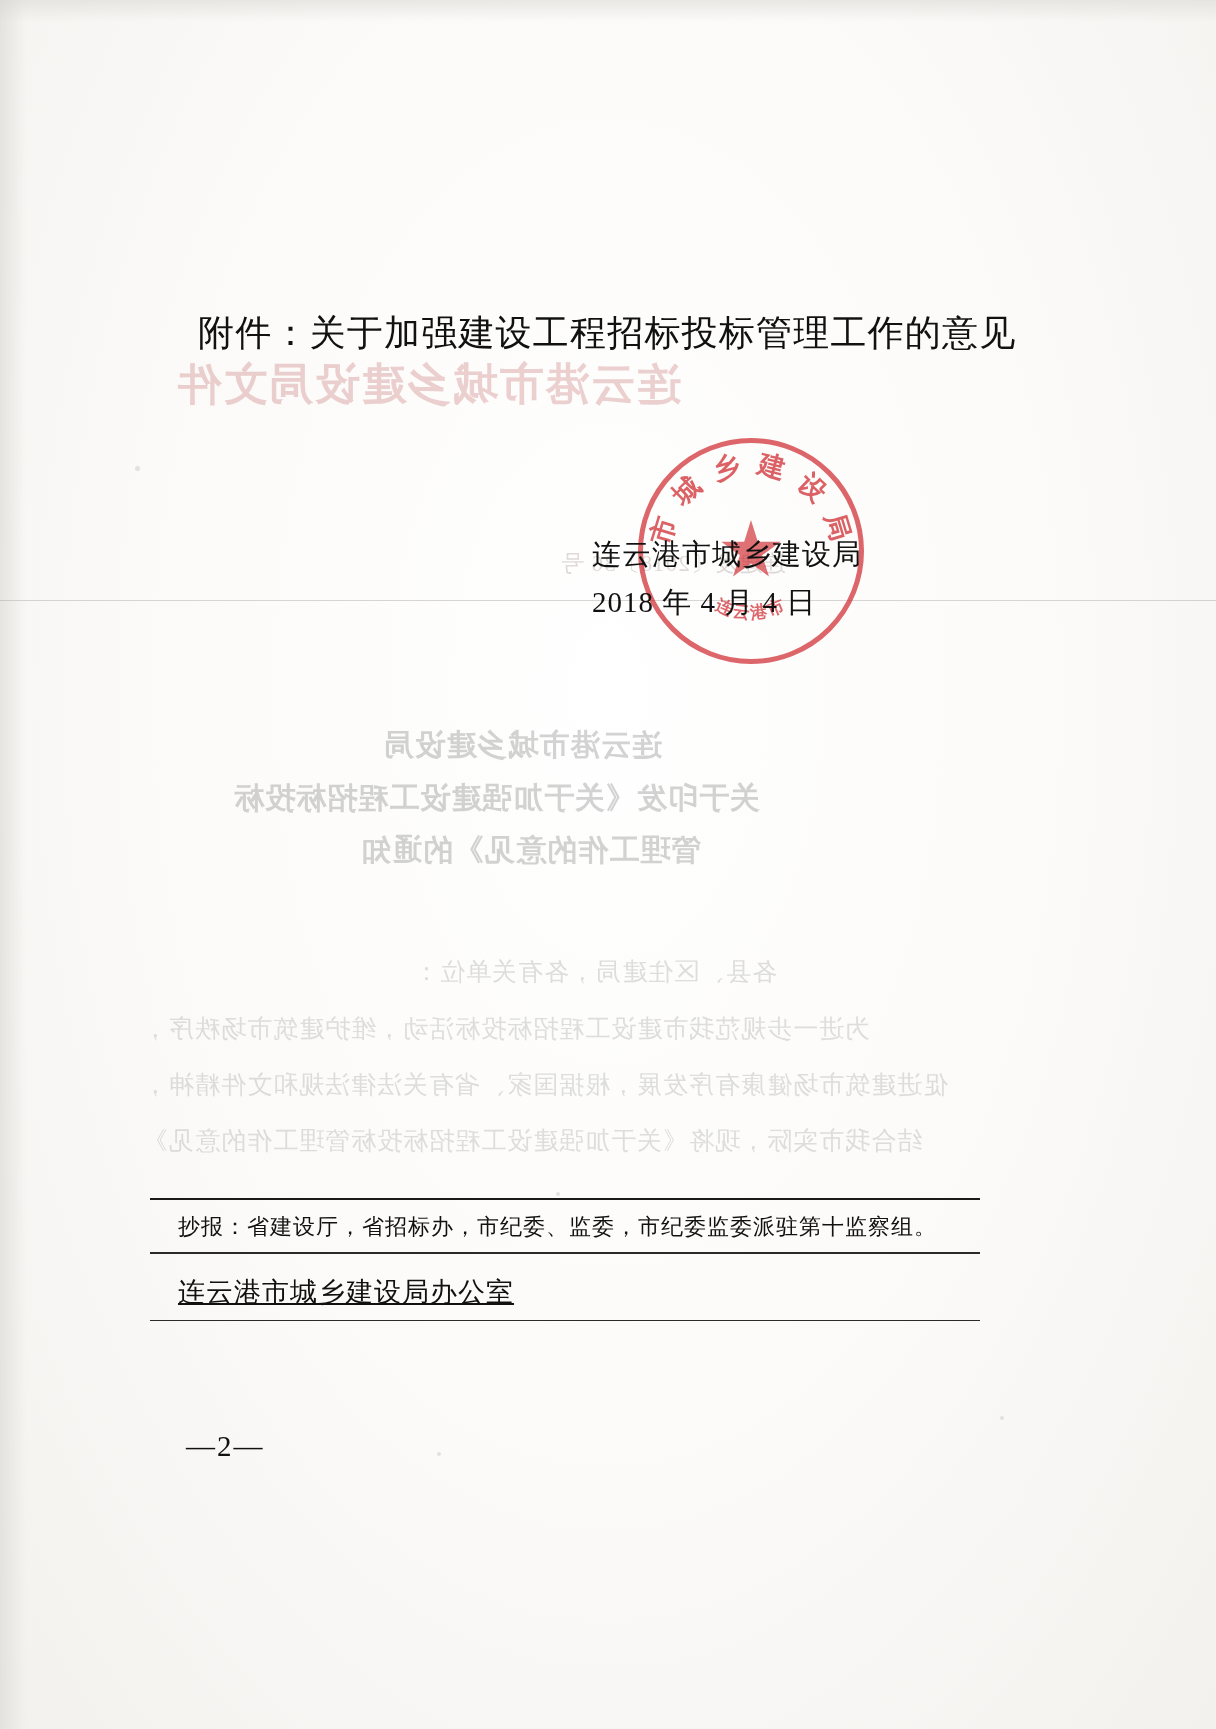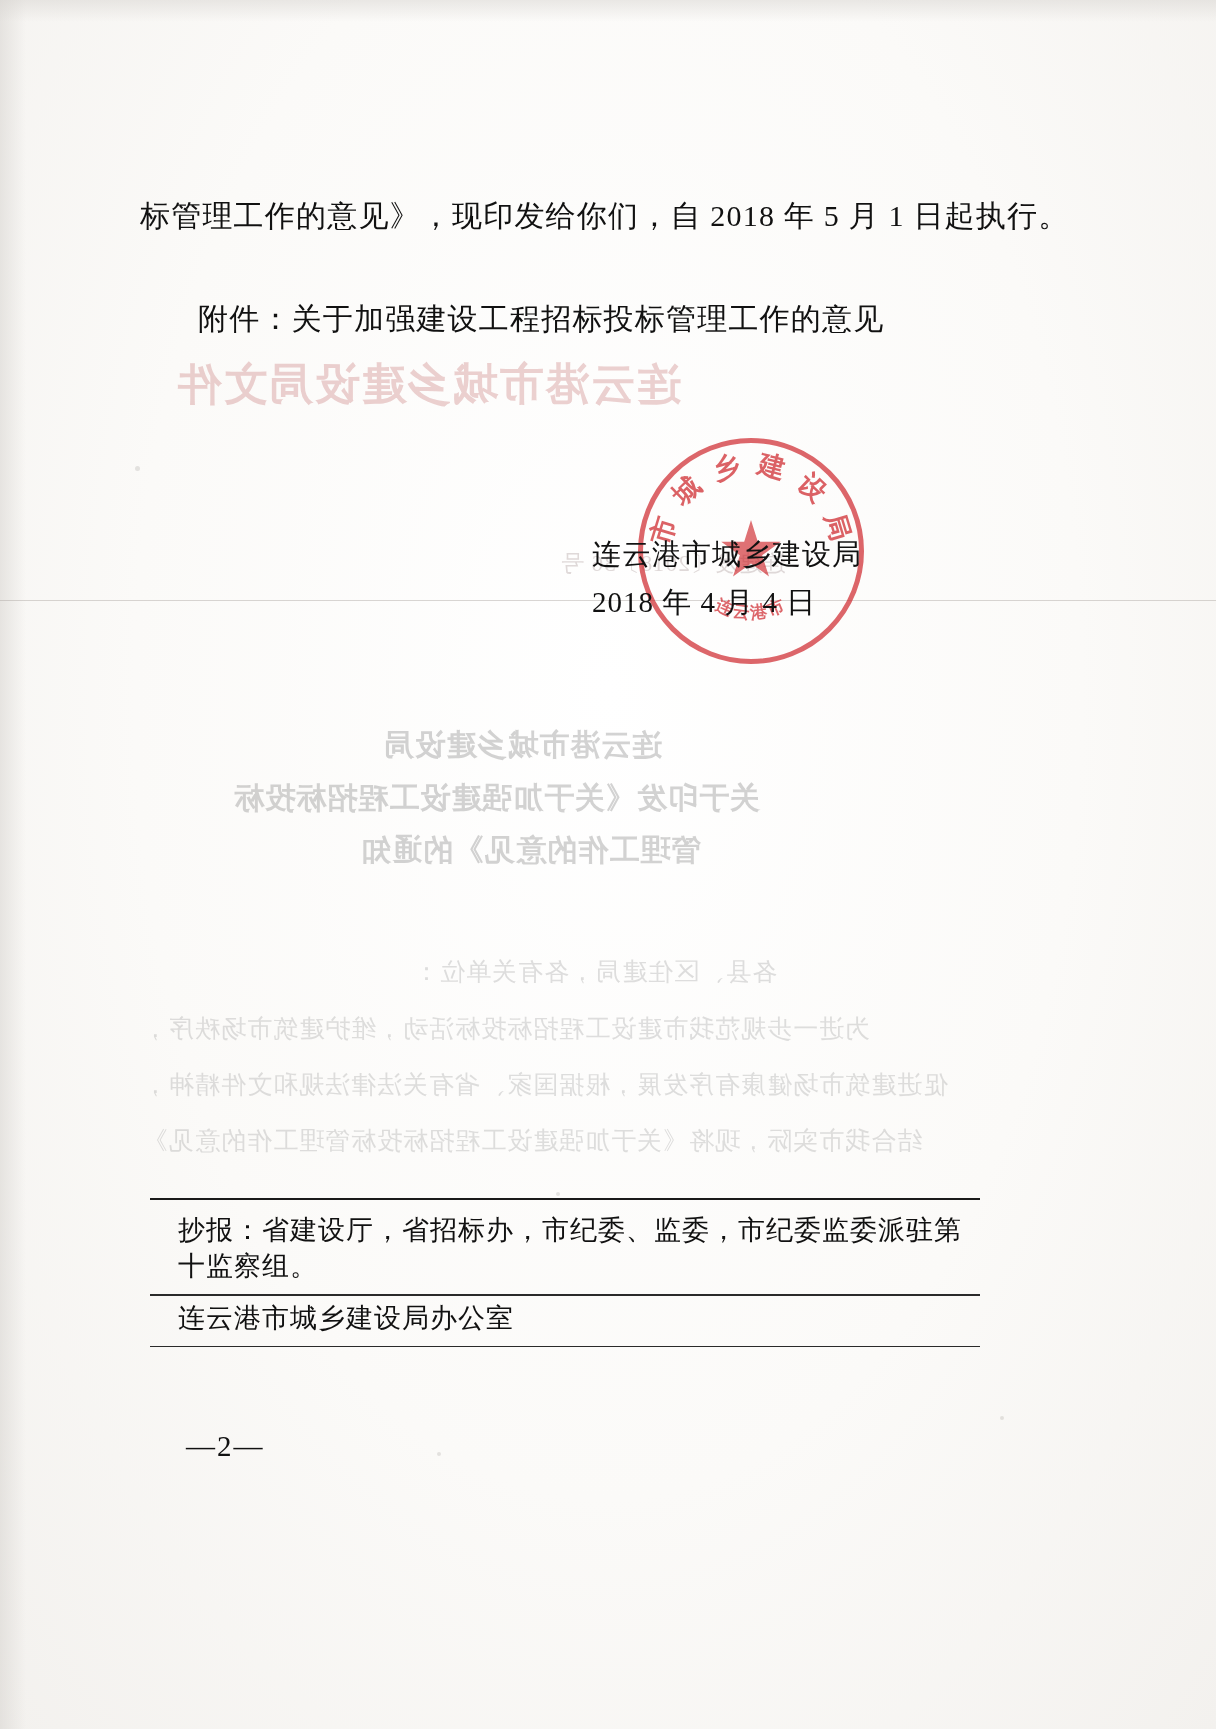--- a/index.html
+++ b/index.html
@@ -82,22 +82,22 @@
   .line-cont {
     position: absolute;
     left: 140px;
     top: 196px;
     font-size: 30px;
     letter-spacing: 1.2px;
   }
   .attachment {
     position: absolute;
     left: 198px;
-    top: 299px;
-    font-size: 30px;
+    top: 309px;
+    font-size: 36px;
     letter-spacing: 1.2px;
   }
   .signer {
     position: absolute;
     left: 592px;
     top: 530px;
     font-size: 29px;
     letter-spacing: 1px;
     line-height: 48px;
   }
@@ -161,29 +161,30 @@
     background: #1a1a1a;
     width: 100%;
   }
   .rule-thin {
     height: 1.5px;
     background: #2a2a2a;
     width: 100%;
   }
   .footer-row {
     padding: 12px 0 10px 28px;
-    font-size: 27px;
+    font-size: 22px;
     letter-spacing: 1px;
   }
   .footer-row-split {
     display: flex;
     justify-content: space-between;
-    padding: 4px 10px 10px 28px;
+    padding: 20px 10px 10px 28px;
     font-size: 27px;
     letter-spacing: 1px;
+    text-decoration: underline;
   }
   .page-no {
     position: absolute;
     left: 186px;
     top: 1430px;
     font-size: 29px;
     letter-spacing: 2px;
   }
   .smudge {
     position: absolute;
@@ -207,21 +208,20 @@
 
   <div class="bleed bleed-head" style="left:383px; top:725px;">连云港市城乡建设局</div>
   <div class="bleed bleed-head" style="left:233px; top:778px;">关于印发《关于加强建设工程招标投标</div>
   <div class="bleed bleed-head" style="left:360px; top:830px;">管理工作的意见》的通知</div>
 
   <div class="bleed bleed-body" style="left:413px; top:955px;">各县、区住建局，各有关单位：</div>
   <div class="bleed bleed-body" style="left:142px; top:1012px;">为进一步规范我市建设工程招标投标活动，维护建筑市场秩序，</div>
   <div class="bleed bleed-body" style="left:142px; top:1068px;">促进建筑市场健康有序发展，根据国家、省有关法律法规和文件精神，</div>
   <div class="bleed bleed-body" style="left:142px; top:1124px;">结合我市实际，现将《关于加强建设工程招标投标管理工作的意见》</div>
 
-  <div class="line-cont">标管理工作的意见》，现印发给你们，自 2018 年 5 月 1 日起执行。</div>
 
   <div class="attachment">附件：关于加强建设工程招标投标管理工作的意见</div>
 
   <div class="seal">
     <div class="seal-inner">
       <div class="seal-star"></div>
       <svg class="seal-arc" viewBox="0 0 216 216">
         <defs>
           <path id="arcTop" d="M 26 112 A 82 82 0 0 1 190 112"></path>
           <path id="arcBottom" d="M 38 120 A 72 72 0 0 0 178 120"></path>

